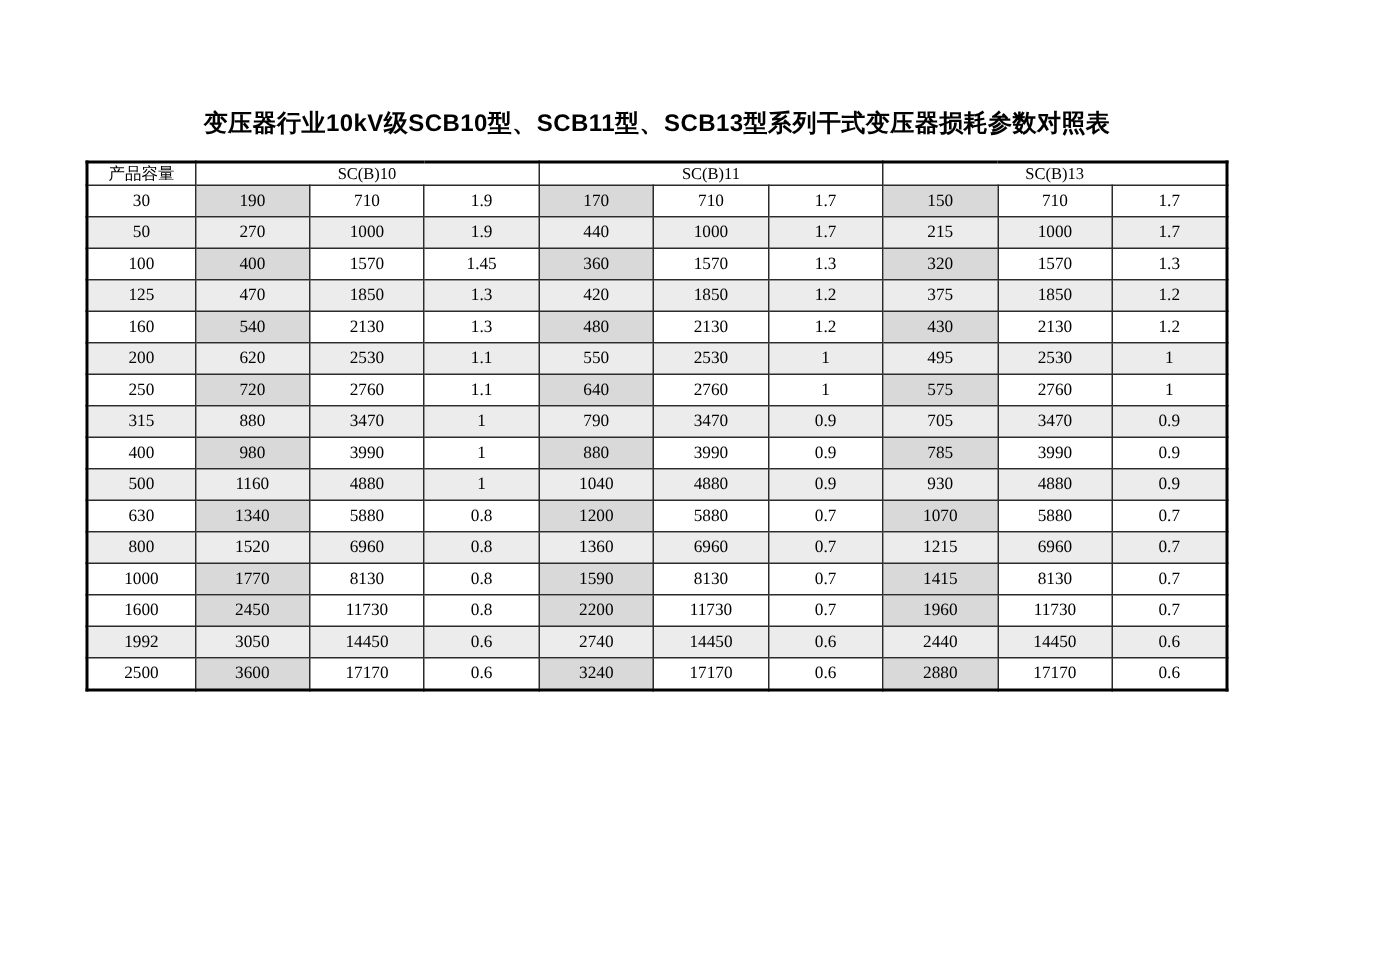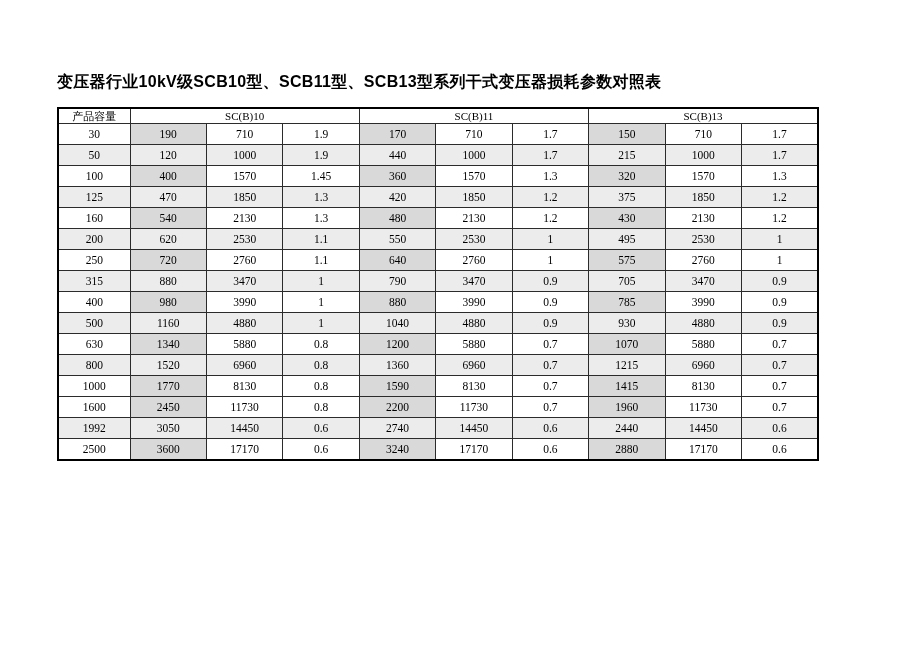--- a/index.html
+++ b/index.html
@@ -10,20 +10,21 @@
   body {
     width: 920px;
     height: 651px;
     overflow: hidden;
     font-family: "Liberation Serif", "DejaVu Serif", serif;
     color: #000000;
   }
   .page-title {
     width: 762px;
     margin: 72px 0 0 57px;
+    text-align: center;
     font-family: "Liberation Sans", "DejaVu Sans", sans-serif;
     font-weight: bold;
     font-size: 16px;
     letter-spacing: 0.3px;
     color: #000000;
     white-space: nowrap;
   }
   table.loss-table {
     border-collapse: collapse;
     table-layout: fixed;
@@ -85,21 +86,21 @@
         <td>1.9</td>
         <td class="gray">170</td>
         <td>710</td>
         <td>1.7</td>
         <td class="gray">150</td>
         <td>710</td>
         <td>1.7</td>
       </tr>
       <tr class="band">
         <td>50</td>
-        <td class="gray">120</td>
+        <td class="gray">270</td>
         <td>1000</td>
         <td>1.9</td>
         <td class="gray">440</td>
         <td>1000</td>
         <td>1.7</td>
         <td class="gray">215</td>
         <td>1000</td>
         <td>1.7</td>
       </tr>
       <tr>

